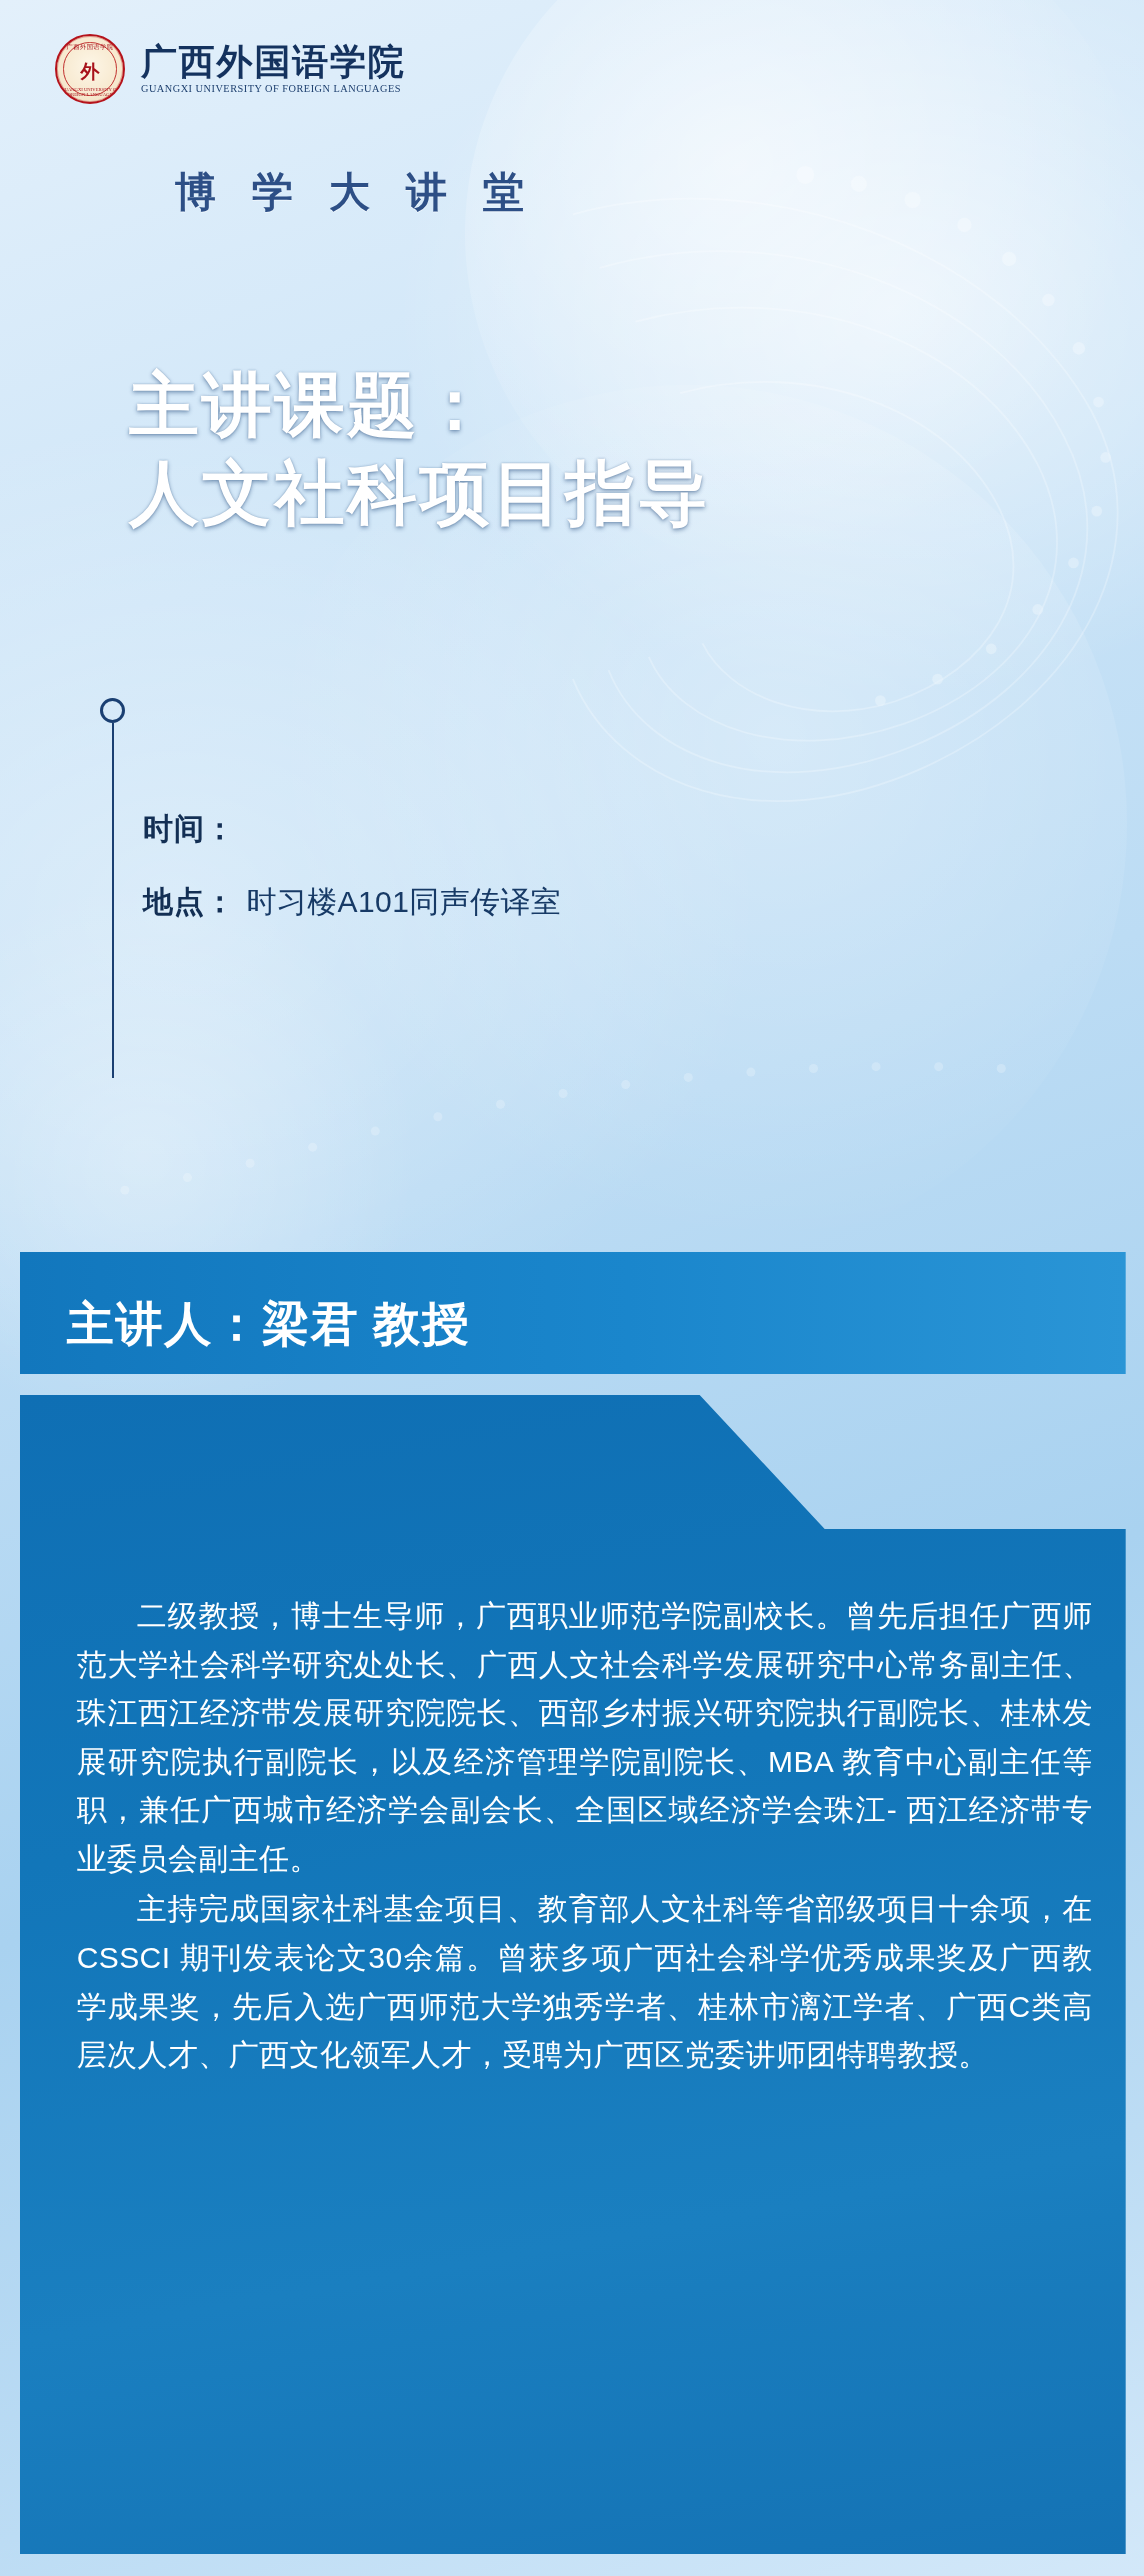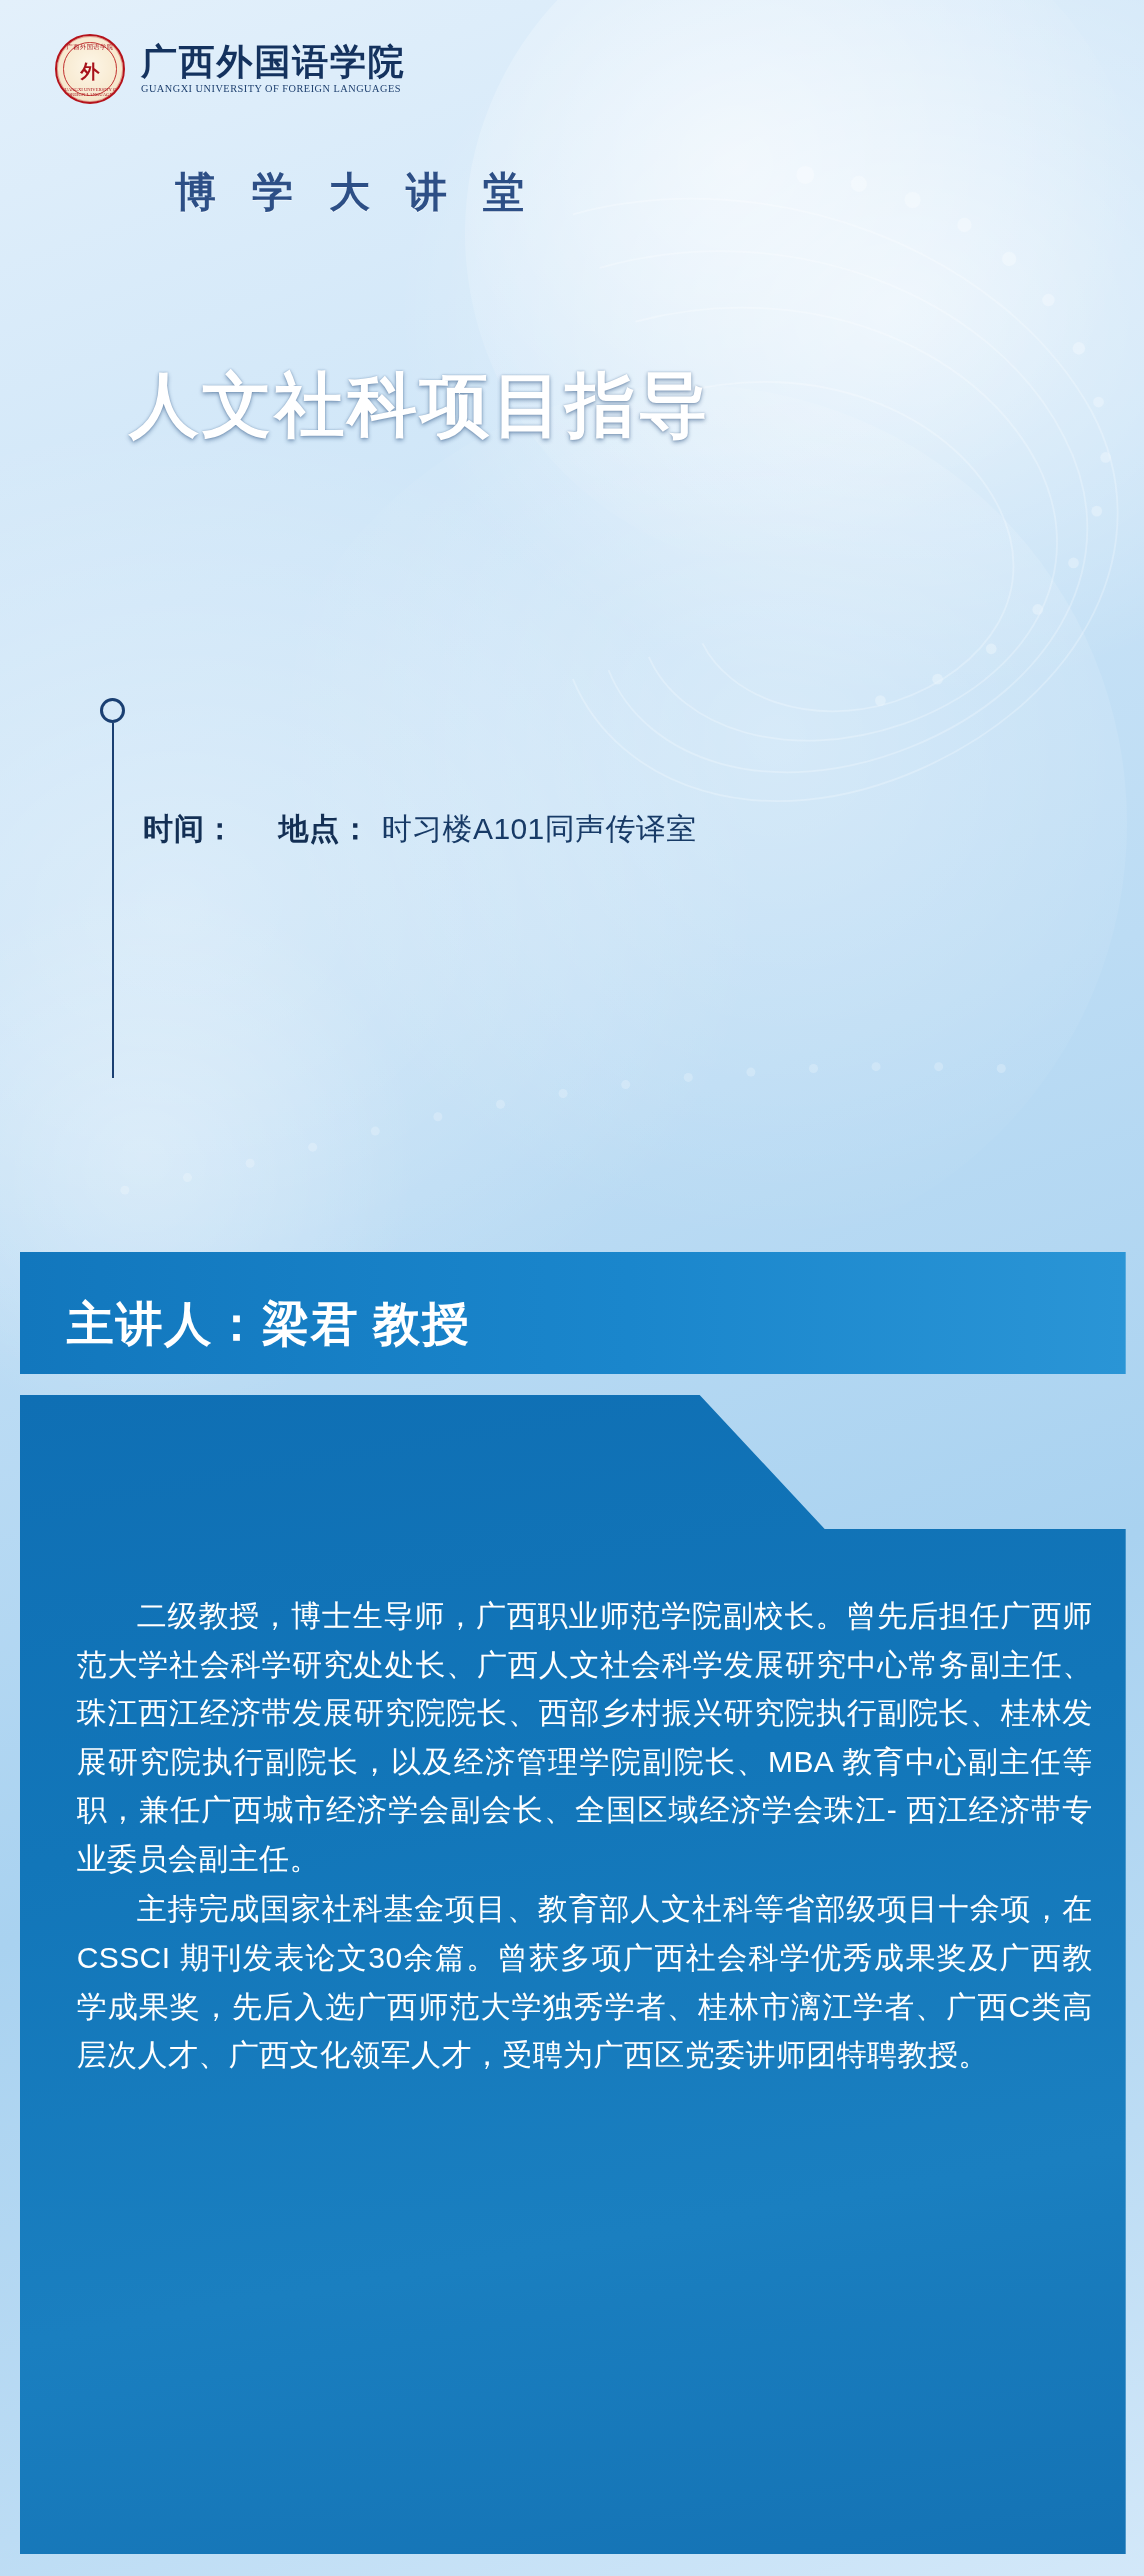--- a/index.html
+++ b/index.html
@@ -187,20 +187,21 @@
     width: 2.7px;
     height: 355px;
     background: #1a3f72;
   }
 
   .meta {
     position: absolute;
     left: 143px;
     top: 809px;
     display: flex;
+    flex-direction: column;
     gap: 32px;
   }
   .meta-row {
     display: flex;
     align-items: baseline;
     font-size: 30px;
     color: #17365d;
   }
   .meta-label {
     font-weight: bold;
@@ -327,20 +328,21 @@
     </div>
     <div class="logo-text">
       <div class="logo-cn">广西外国语学院</div>
       <div class="logo-en">GUANGXI UNIVERSITY OF FOREIGN LANGUAGES</div>
     </div>
   </div>
 
   <div class="series-title">博学大讲堂</div>
 
   <div class="topic-wrap">
+    <div class="topic-line">主讲课题：</div>
     <div class="topic-line">人文社科项目指导</div>
   </div>
 
   <div class="timeline">
     <div class="dot"></div>
     <div class="line"></div>
   </div>
 
   <div class="meta">
     <div class="meta-row">

